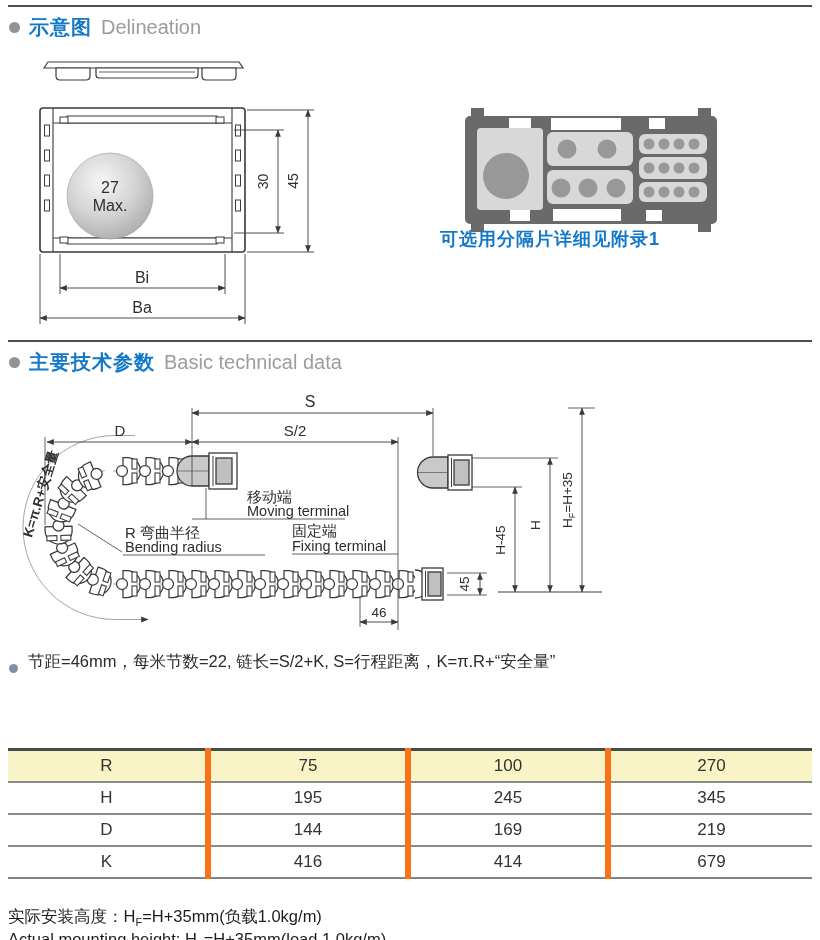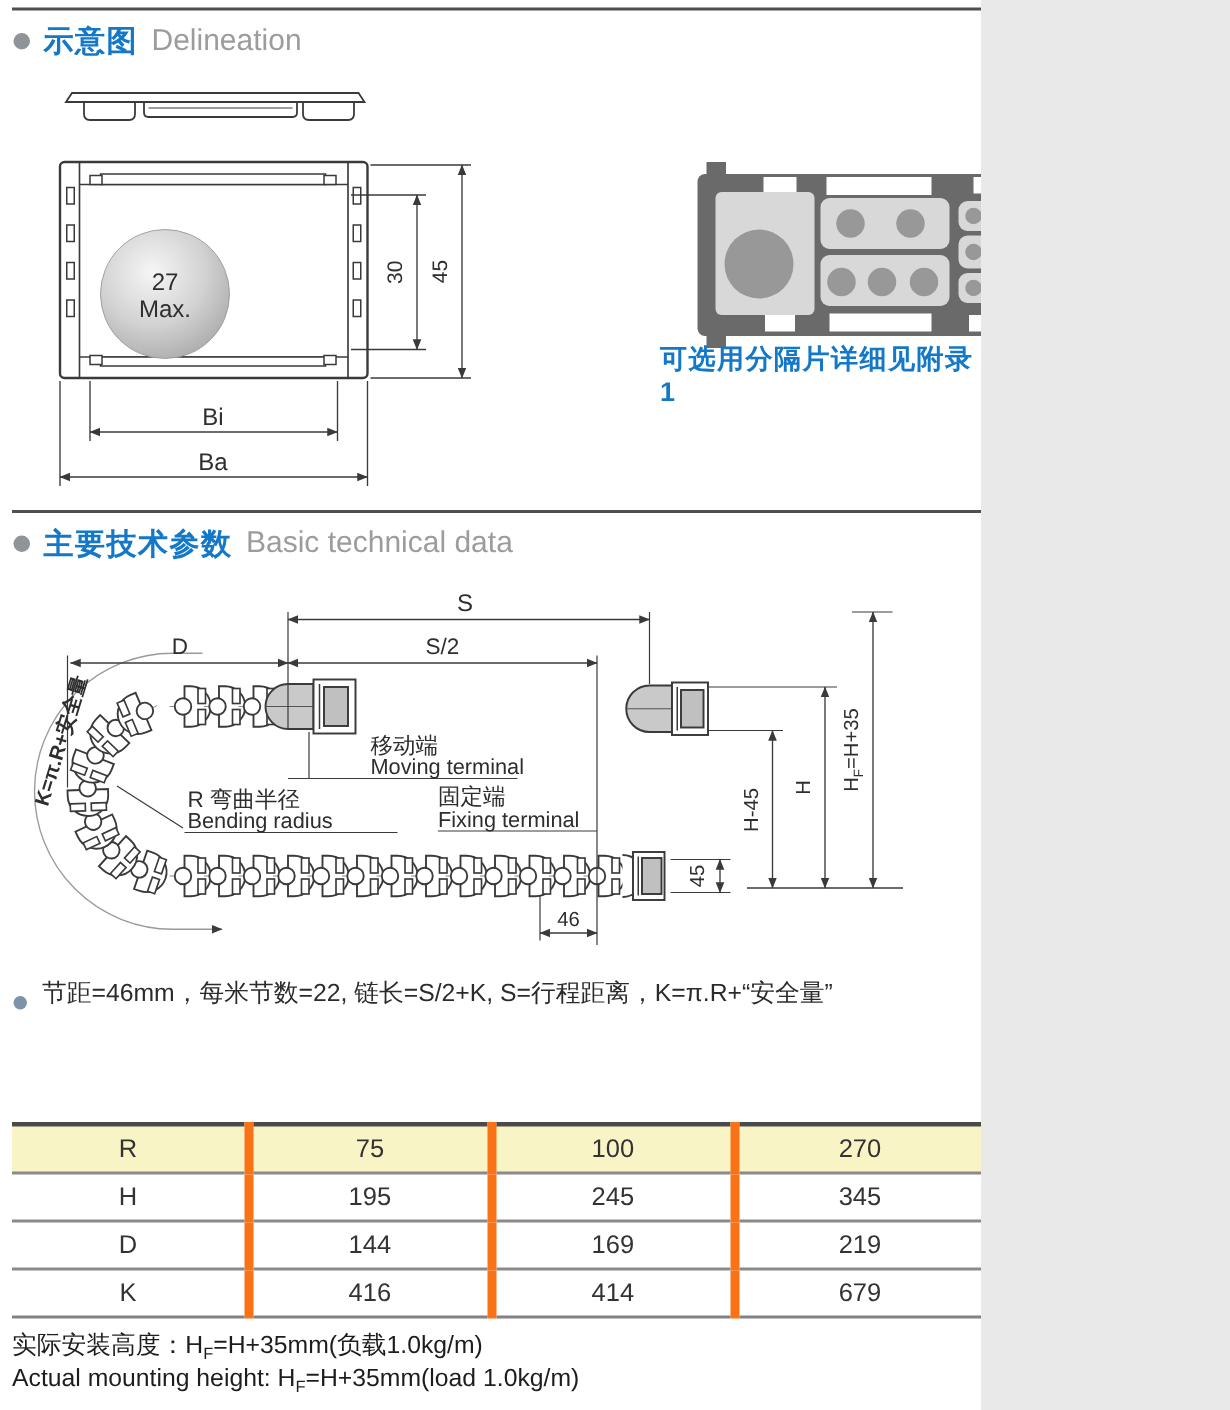--- a/index.html
+++ b/index.html
@@ -1,32 +1,32 @@
 <!DOCTYPE html>
 <html><head>
 <meta charset="utf-8">
 <style>
   html,body{margin:0;padding:0;background:#e9e9e9;}
-  .page{position:relative;width:654px;height:940px;background:#ffffff;overflow:hidden;
+  .page{position:relative;width:820px;height:940px;background:#ffffff;overflow:hidden;
         font-family:"Liberation Sans","DejaVu Sans",sans-serif;color:#2e2e2e;}
   .rule{position:absolute;left:8px;width:804px;height:2px;background:#4f4f4f;}
   .sec-head{position:absolute;left:9px;display:flex;align-items:center;gap:9px;}
   .dot{width:11px;height:11px;border-radius:50%;background:#8f9499;flex:0 0 auto;}
   .zh-title{font-size:20px;font-weight:bold;color:#1478c8;letter-spacing:1px;}
   .en-title{font-size:20px;color:#9c9c9c;}
   .caption{position:absolute;font-size:18px;font-weight:bold;color:#1478c8;letter-spacing:1px;}
   .note{position:absolute;left:9px;display:flex;align-items:flex-end;gap:10px;font-size:16.5px;color:#2b2b2b;}
   .note .dot2{width:9px;height:9px;border-radius:50%;background:#7c93aa;margin-top:5px;flex:0 0 auto;}
   .spec{position:absolute;left:8px;top:748px;border-collapse:collapse;table-layout:fixed;
         border-top:3px solid #4a4a4a;border-bottom:2px solid #828282;}
   .spec th,.spec td{font-weight:normal;font-size:17px;color:#333;text-align:center;height:30px;padding:0;}
   .spec thead th{background:#f8f4c6;}
   .spec tbody td{border-top:2px solid #8a8a8a;}
   .spec th + th,.spec td + td{border-left:6px solid #f97316;}
-  .footer-line{position:absolute;left:8px;font-size:16.5px;color:#1d1d1d;}
+  .footer-line{position:absolute;left:8px;font-size:16.5px;color:#1d1d1d;margin-top:20px;}
   .footer-line sub{font-size:11px;}
   svg{position:absolute;}
   svg text{font-family:"Liberation Sans","DejaVu Sans",sans-serif;fill:#2e2e2e;}
 </style>
 </head>
 <body>
 
 <div class="page">
 
   <div class="rule" style="top:5px"></div>

